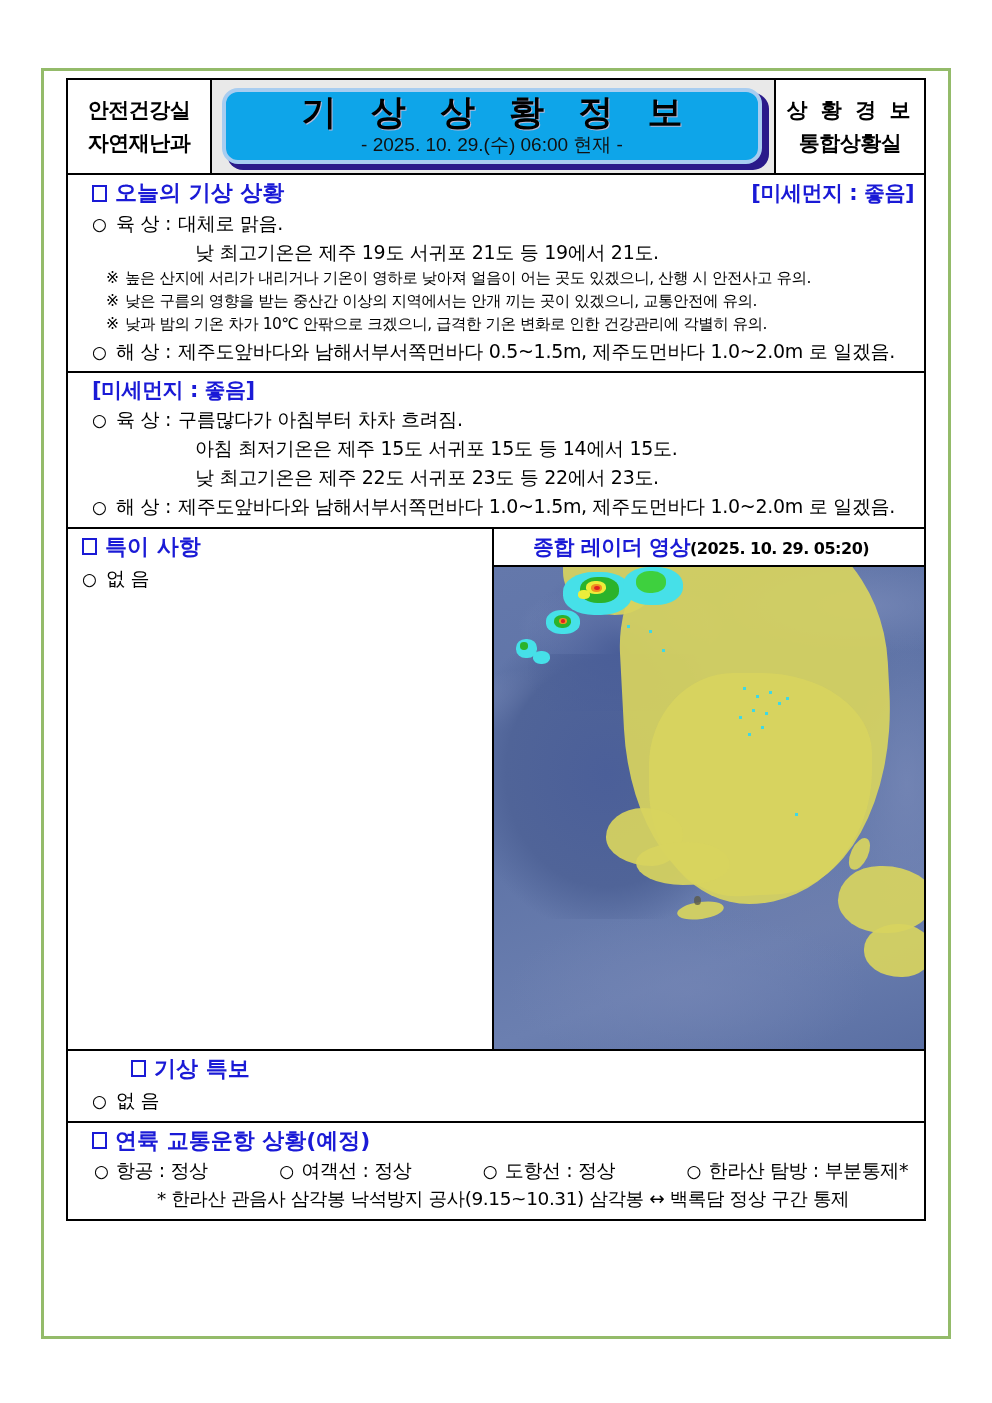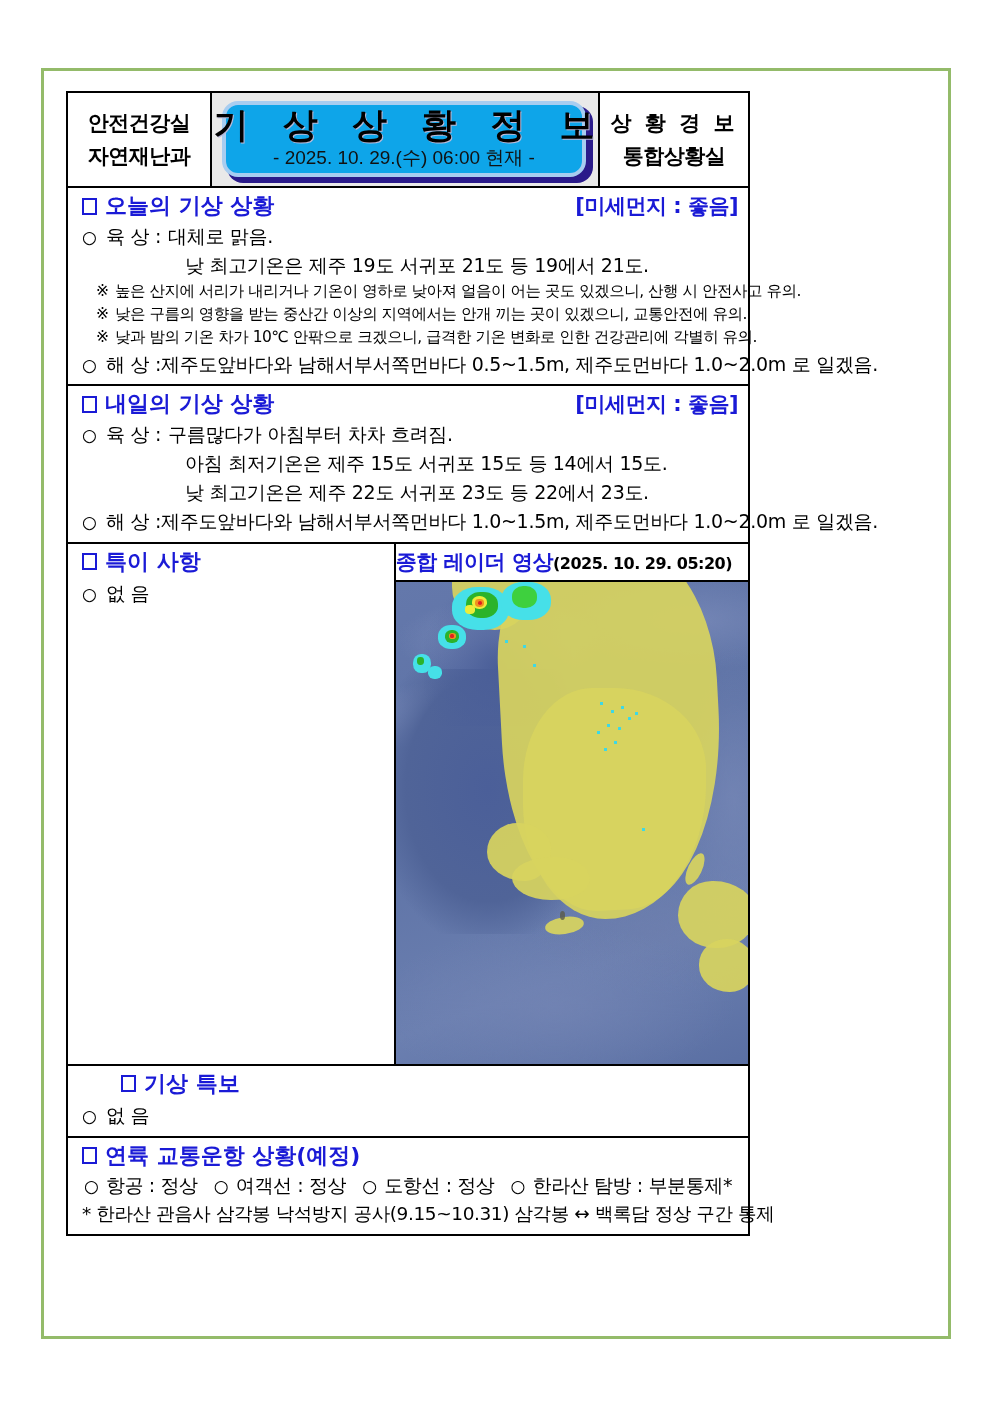--- a/index.html
+++ b/index.html
@@ -23,22 +23,22 @@
     width: 910px;
     height: 1271px;
     border: 3px solid #94bb6a;
     box-sizing: border-box;
   }
 
   
   #doc {
     position: absolute;
     left: 66px;
-    top: 91px;
-    width: 684px;
+    top: 78px;
+    width: 860px;
     height: 1241px;
     box-sizing: border-box;
   }
 
   
   .masthead {
     display: flex;
     width: 100%;
     height: 97px;
     border: 2px solid #000;
@@ -122,21 +122,21 @@
     letter-spacing: 0px;
     white-space: nowrap;
   }
 
   
   .sec {
     border-left: 2px solid #000;
     border-right: 2px solid #000;
     border-bottom: 2px solid #000;
     box-sizing: border-box;
-    padding: 3px 10px 6px 14px;
+    padding: 3px 10px 6px 24px;
   }
   .sec-head {
     display: flex;
     align-items: center;
     justify-content: space-between;
     margin-bottom: 1px;
   }
   .sec-title {
     display: flex;
     align-items: center;
@@ -435,24 +435,20 @@
     <div class="row">
       <span class="bullet">○</span>
       <span class="lbl">해 상 :</span>
       <span style="width:7px"></span>
       <span>제주도앞바다와 남해서부서쪽먼바다 0.5~1.5m, 제주도먼바다 1.0~2.0m 로 일겠음.</span>
     </div>
   </div>
 
   <div class="sec">
     <div class="sec-head">
-      <div class="sec-title">
-        <span class="chk"></span>
-        <span>내일의 기상 상황</span>
-      </div>
       <div class="sec-right">[미세먼지 : 좋음]</div>
     </div>
 
     <div class="row">
       <span class="bullet">○</span>
       <span class="lbl">육 상 :</span>
       <span style="width:7px"></span>
       <span>구름많다가 아침부터 차차 흐려짐.</span>
     </div>
     <div class="row">

